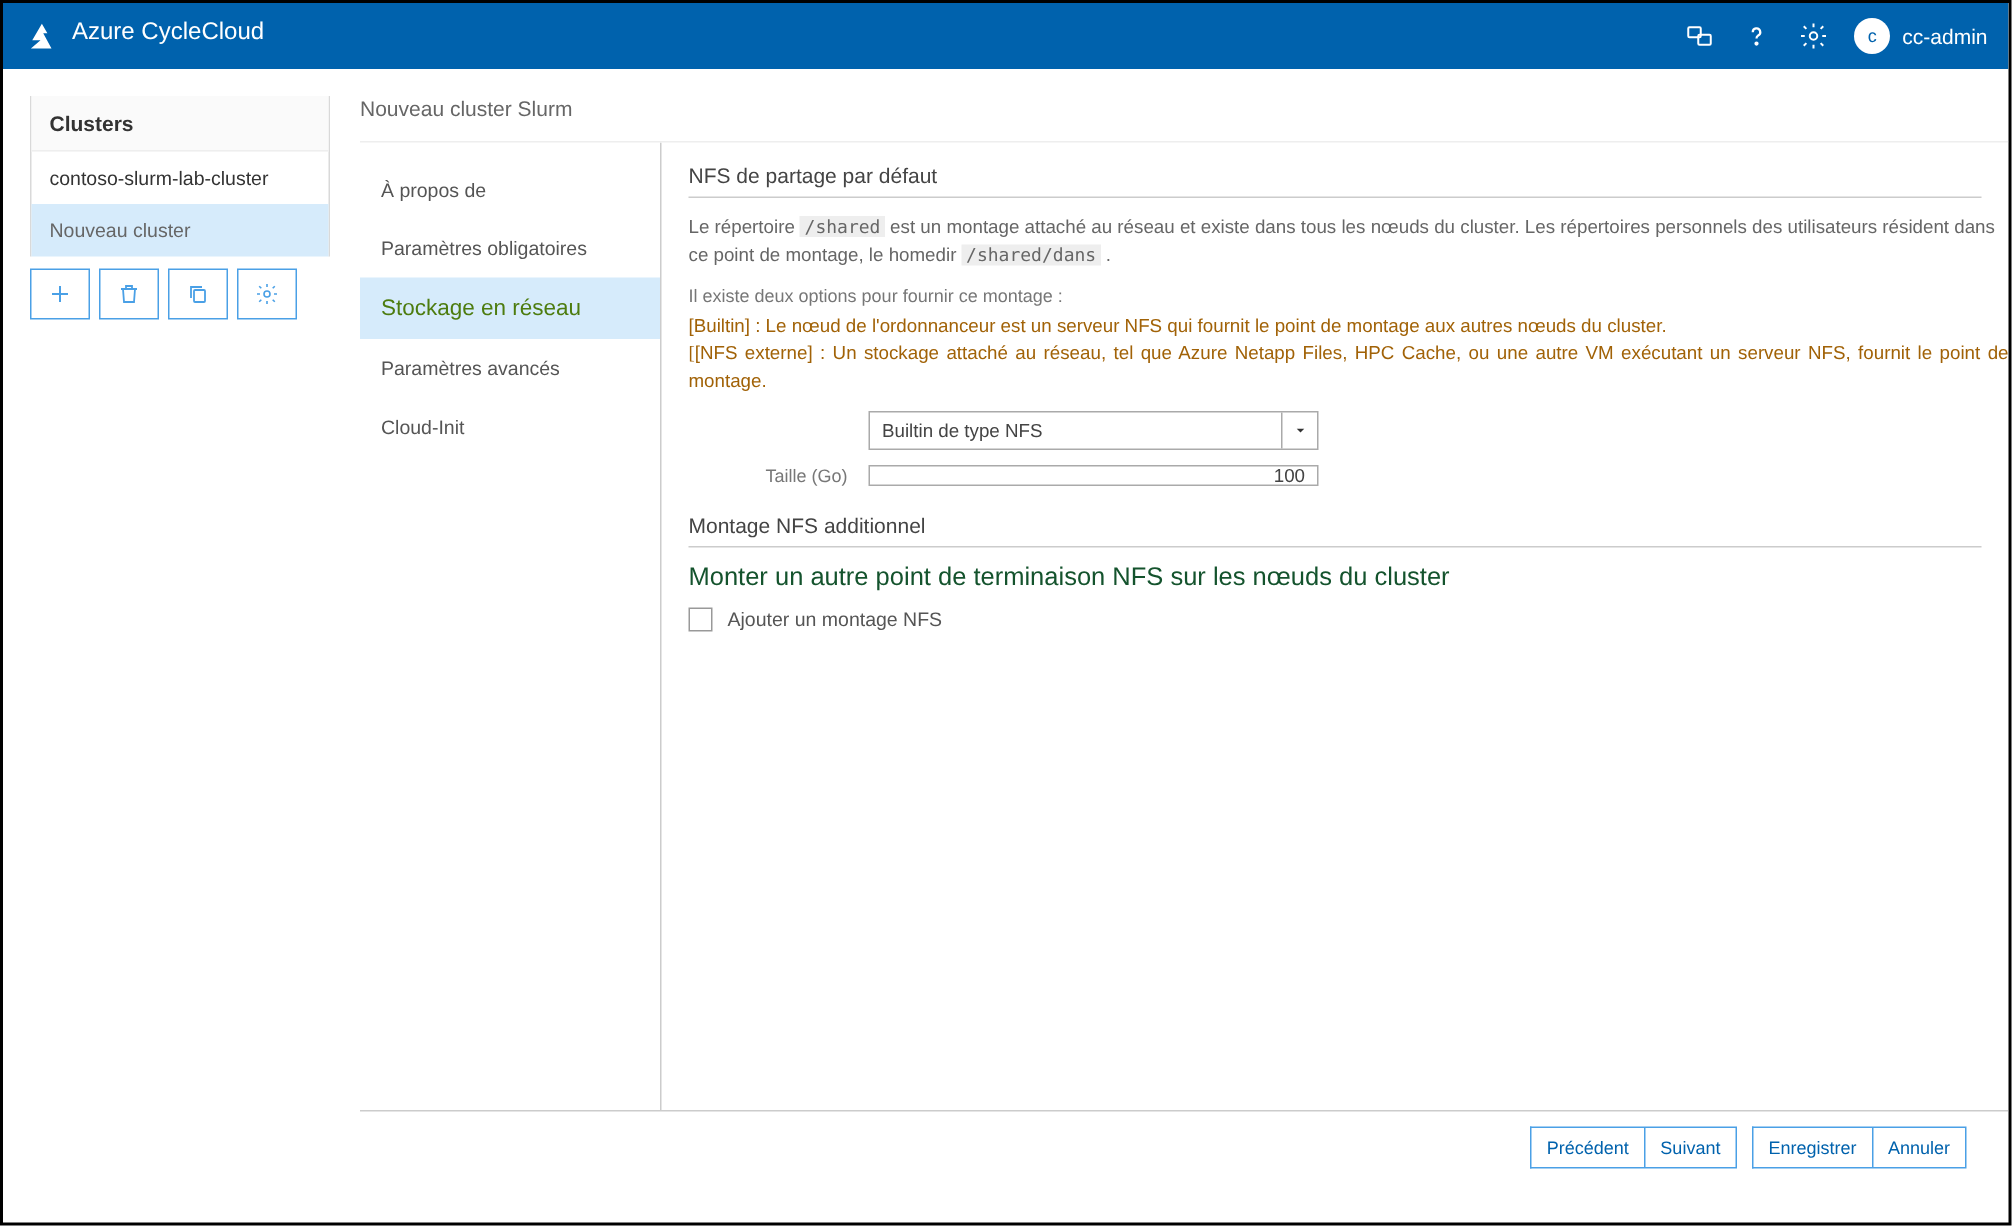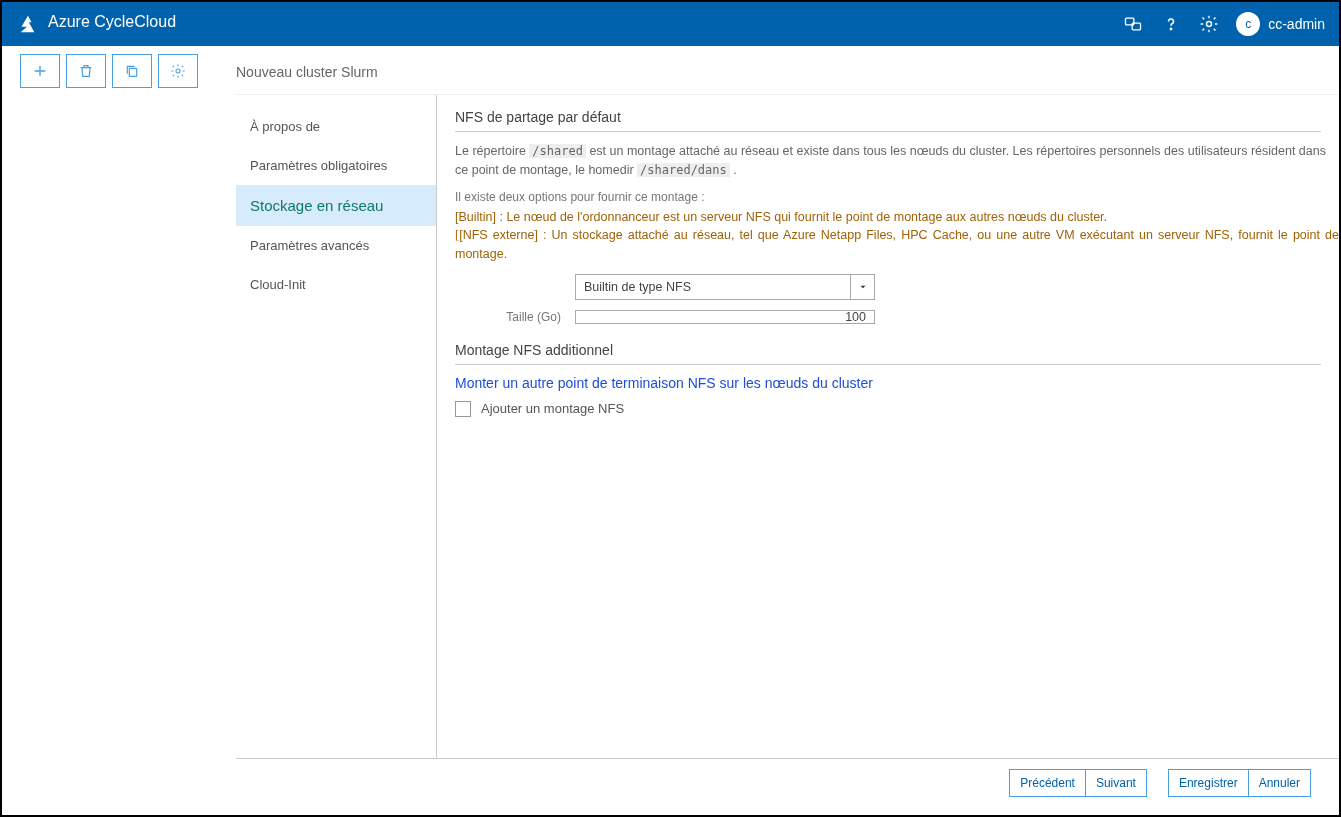--- a/index.html
+++ b/index.html
@@ -22,39 +22,39 @@
   .sidebar-item.selected { background:#d6ebfb; color:#666;}
   .sidebar-flex { flex:1;}
   .sidebar-toolbar { display:flex; gap:6px; padding: 8px 18px 18px 18px;}
   .sidebar-toolbar .tbtn { width:40px; height:34px; border:1px solid #4aa0e6; display:flex; align-items:center; justify-content:center; color:#4aa0e6; cursor:pointer; background:#fff;}
   
   .main { flex:1; display:flex; flex-direction:column; padding: 18px 0 0 20px; overflow:hidden;}
   .page-title { font-size:14px; color:#666; padding-bottom: 14px;}
   .form-wrap { flex:1; display:flex; overflow:hidden; border-top:1px solid #eee;}
   .steps-col { width: 200px; padding-top:12px;}
   .step-item { padding:12px 14px; font-size:13px; color:#555; cursor:pointer;}
-  .step-item.active { background:#d6ebfb; color:#0f766e; font-size:15px;}
+  .step-item.active { background:#d6ebfb; color:#4d7c0f; font-size:15px;}
   .content-col { flex:1; border-left:1px solid #ccc; padding: 12px 0 0 18px; overflow:auto; color:#555;}
   .section-title { font-size:14px; border-bottom:1px solid #ccc; padding: 2px 0 6px 0; margin-bottom:10px; margin-right:18px; color:#444;}
   .para { font-size:12.5px; line-height:1.5; color:#666; margin-bottom:10px; text-align:left;}
   .para code, .para .code { font-family: Consolas, monospace; background:#eee; padding:0 3px; font-size:12px;}
   .options-intro { font-size:12px; color:#777; margin-bottom:4px;}
   .option-line { font-size:12.5px; color:#a16207; line-height:1.5;}
   .option-line .bracket { font-family:serif;}
   .form-row { display:flex; align-items:flex-start; margin:10px 0;}
   .form-row .lbl { width:120px; text-align:right; padding-right:14px; font-size:12px; color:#777;}
   .select-box { position:relative; width:300px; height:26px; border:1px solid #aaa; background:#fff; display:flex; align-items:center; padding:0 28px 0 8px; font-size:12.5px; color:#444; cursor:pointer;}
   .select-box .caret { position:absolute; right:0; top:0; bottom:0; width:24px; border-left:1px solid #aaa; display:flex; align-items:center; justify-content:center;}
   .num-input { width:300px; height:14px; border:1px solid #aaa; padding:0 8px; font-size:12.5px; text-align:right; color:#444;}
   .checkbox-row { display:flex; align-items:center; gap:10px; margin-top:6px;}
   .checkbox { width:16px; height:16px; border:1px solid #999; background:#fff; cursor:pointer;}
   .checkbox-label { font-size:13px; color:#555;}
-  .muted-small { font-size:14px; color:#1d4ed8; margin: 6px 0 10px 0;}
+  .muted-small { font-size:17px; color:#14532d; margin: 6px 0 10px 0;}
   
-  .footer { border-top:1px solid #ccc; display:flex; align-items:flex-end; padding: 10px 28px 18px 0; gap:21px; justify-content:flex-end;}
+  .footer { border-top:1px solid #ccc; display:flex; align-items:flex-end; padding: 10px 28px 36px 0; gap:10px; justify-content:flex-end;}
   .footer-left { flex:1; display:flex; }
   .btn { border:1px solid #4aa0e6; padding:6px 10px; font-size:12px; color:#0062ad; background:#fff; cursor:pointer;}
   .btn-group { display:flex;}
   .btn-group .btn:first-child { border-right:none;}
   .layout-row { display:flex; flex:1; overflow:hidden;}
   .left-col { display:flex; flex-direction:column;}
 </style>
 </head>
 <body>
 
@@ -90,20 +90,26 @@
     <div class="user-chip">
       <span class="avatar">c</span>
       <span class="username">cc-admin</span>
     </div>
   </div>
 </div>
 
 <div class="layout-row">
 
   <div class="left-col">
+    <div class="sidebar">
+      <div class="sidebar-header">Clusters</div>
+      <div class="sidebar-item">contoso-slurm-lab-cluster</div>
+      <div class="sidebar-item selected">Nouveau cluster</div>
+      <div class="sidebar-flex"></div>
+    </div>
     <div class="sidebar-toolbar">
       <div class="tbtn">
         <svg width="16" height="16" viewBox="0 0 24 24" fill="none" stroke="currentColor" stroke-width="2">
             <path d="M12 4v16M4 12h16"></path>
           </svg>
       </div>
       <div class="tbtn">
         <svg width="16" height="16" viewBox="0 0 24 24" fill="none" stroke="currentColor" stroke-width="1.8">
             <path d="M4 7h16M9 7V4h6v3M6 7l1 13h10l1-13"></path>
           </svg>

